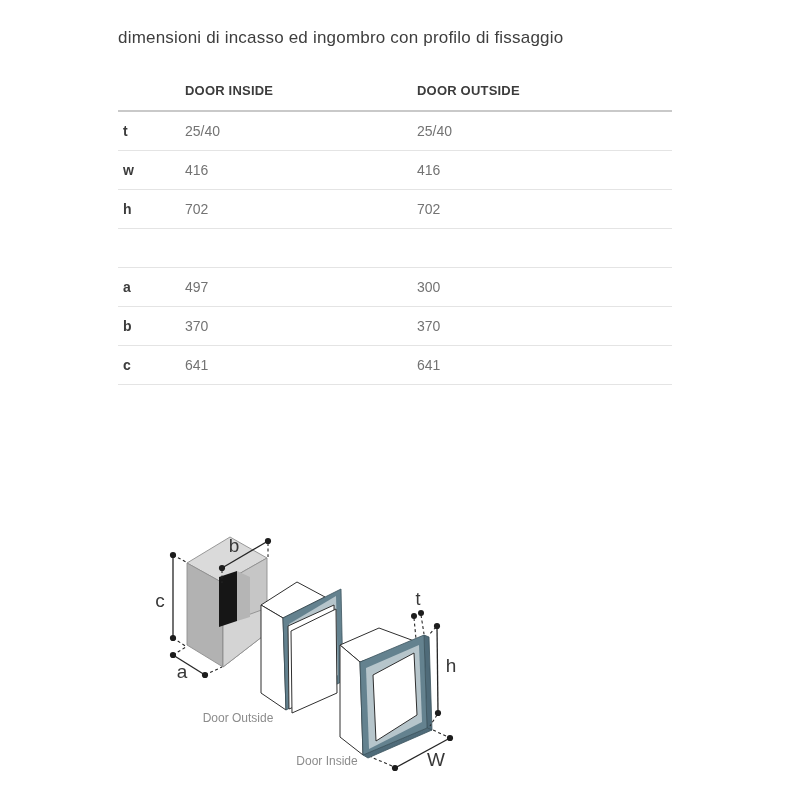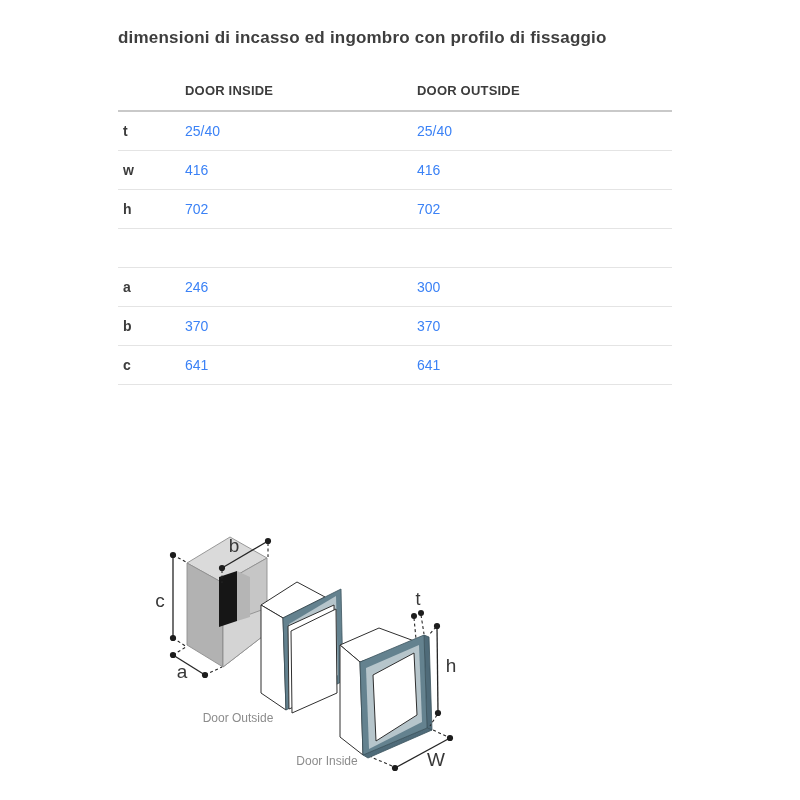--- a/index.html
+++ b/index.html
@@ -1,25 +1,25 @@
 <!DOCTYPE html>
 <html><head>
 <meta charset="utf-8">
 <style>
   html,body{margin:0;padding:0;background:#ffffff;}
   .page{position:relative;width:800px;height:800px;background:#ffffff;
         font-family:"Liberation Sans",sans-serif;overflow:hidden;}
-  .title{position:absolute;left:118px;top:28px;margin:0;font-size:17px;font-weight:700;
+  .title{position:absolute;left:118px;top:28px;margin:0;font-size:17px;font-weight:400;
          color:#3e3e3e;letter-spacing:.2px;white-space:nowrap;}
   table.spec{position:absolute;left:118px;top:74px;width:554px;border-collapse:collapse;
              table-layout:fixed;}
   table.spec th{font-size:13px;font-weight:700;color:#3c3c3c;text-align:left;
                 height:24px;padding:0 0 12px 0;vertical-align:bottom;
                 border-bottom:2px solid #c9c9c9;letter-spacing:.2px;}
-  table.spec td{height:38px;border-bottom:1px solid #e4e4e4;font-size:14px;color:#3b82f6;
+  table.spec td{height:38px;border-bottom:1px solid #e4e4e4;font-size:14px;color:#737373;
                 padding:0;vertical-align:middle;}
   table.spec td.lbl{font-weight:700;color:#3c3c3c;padding-left:5px;}
   .diagram{position:absolute;left:140px;top:520px;width:420px;height:280px;}
   .dimline{stroke:#262626;stroke-width:1.3;}
   .dash{stroke:#262626;stroke-width:1.1;stroke-dasharray:3 2.6;fill:none;}
   .dot{fill:#1d1d1d;}
   .dimtxt{font-size:19px;fill:#383838;}
   .dimtxt-s{font-size:18px;fill:#383838;}
   .smalltxt{font-size:12px;fill:#8c8c8c;}
   .whiteface{fill:#ffffff;stroke:#2f2f2f;stroke-width:1;stroke-linejoin:round;}
@@ -62,21 +62,21 @@
         <td>702</td>
         <td>702</td>
       </tr>
       <tr>
         <td class="lbl"></td>
         <td></td>
         <td></td>
       </tr>
       <tr>
         <td class="lbl">a</td>
-        <td>246</td>
+        <td>497</td>
         <td>300</td>
       </tr>
       <tr>
         <td class="lbl">b</td>
         <td>370</td>
         <td>370</td>
       </tr>
       <tr>
         <td class="lbl">c</td>
         <td>641</td>

